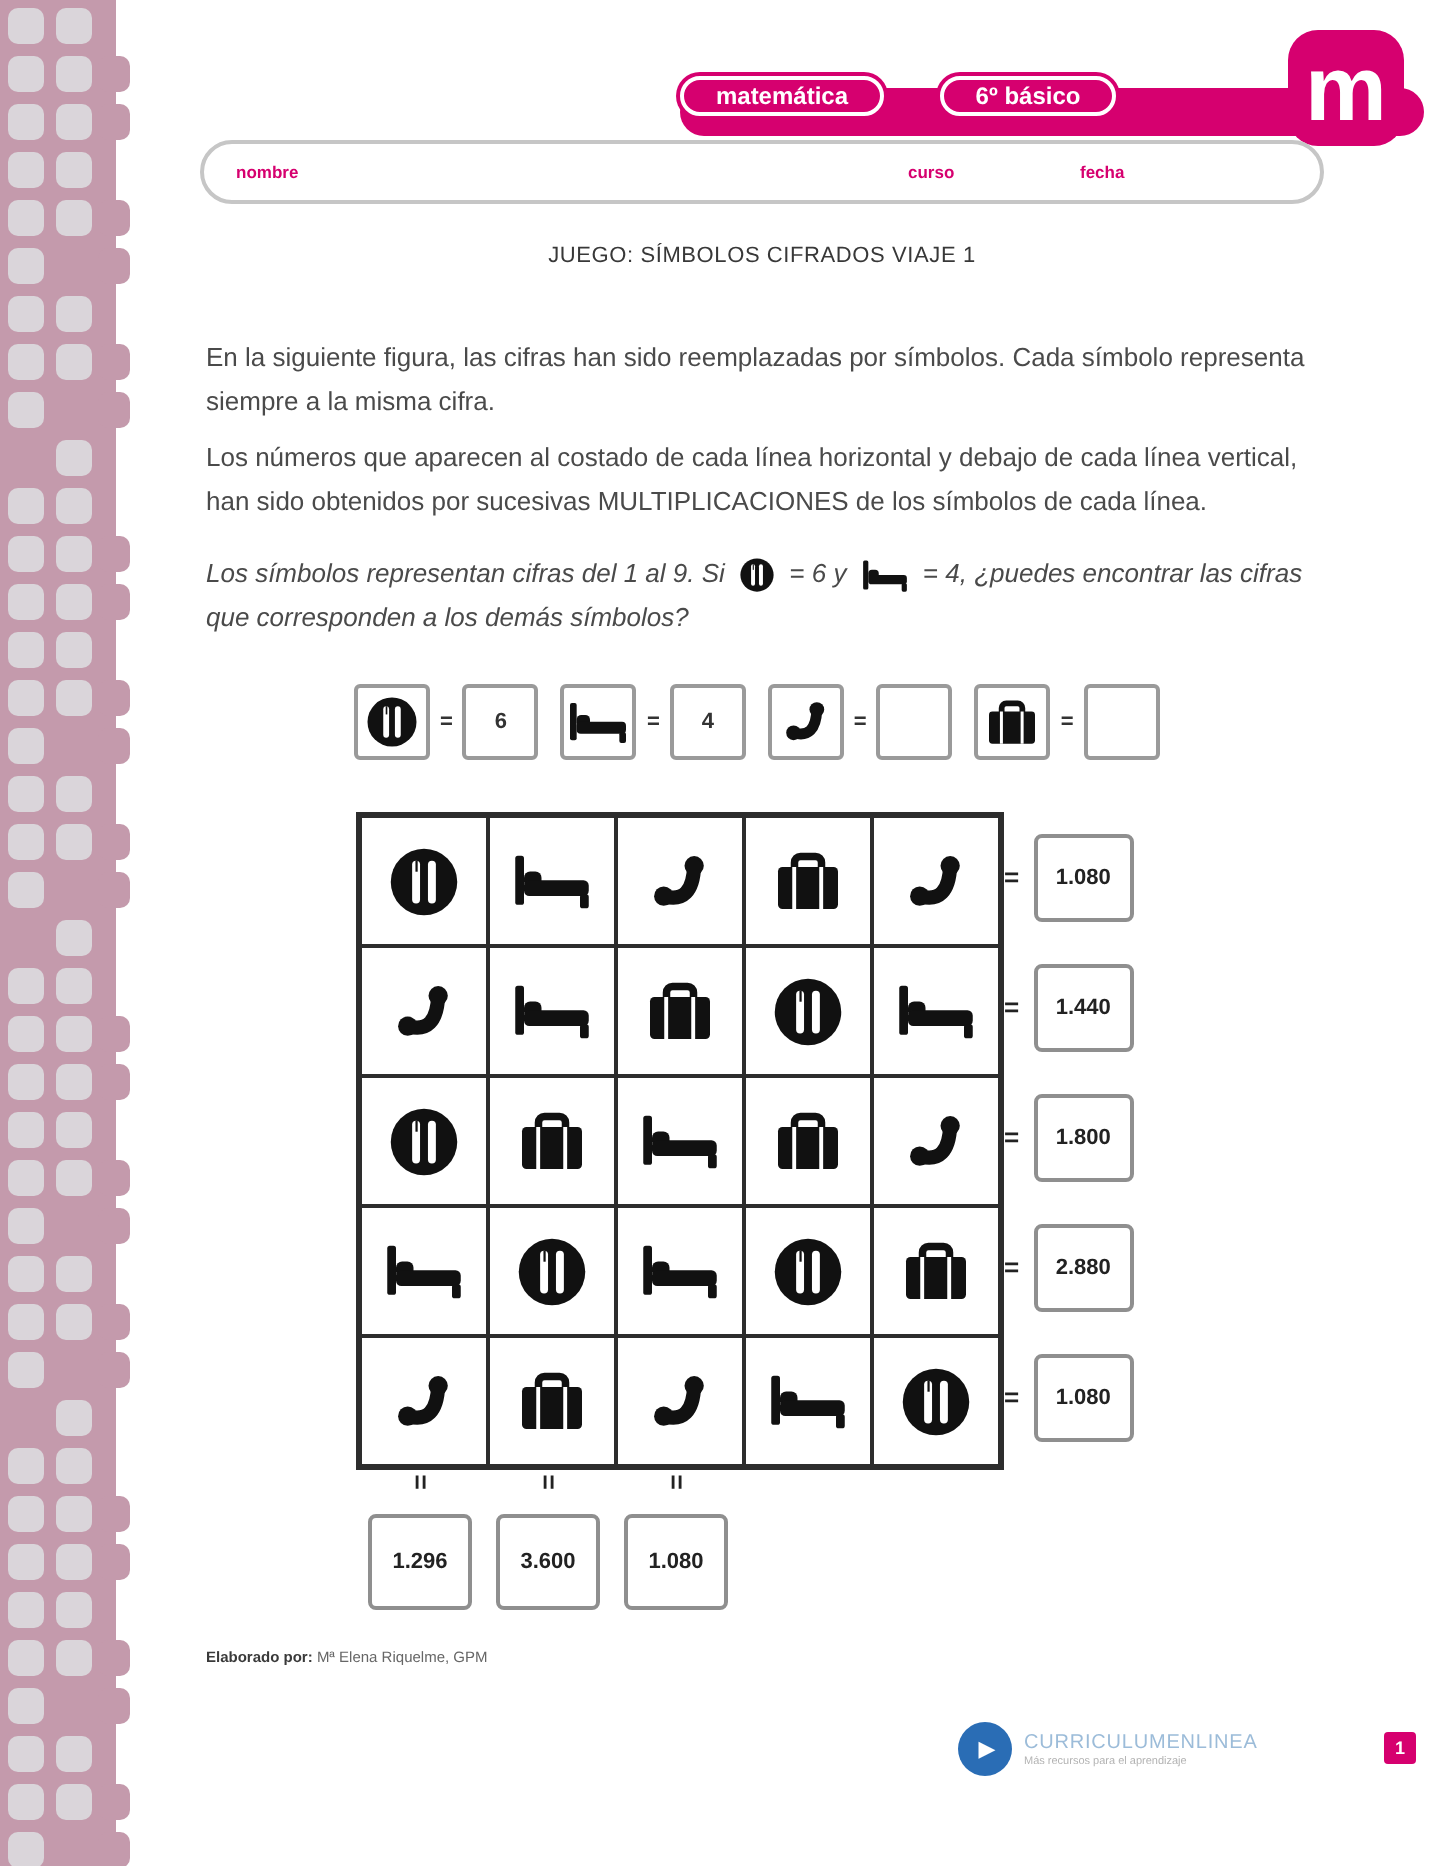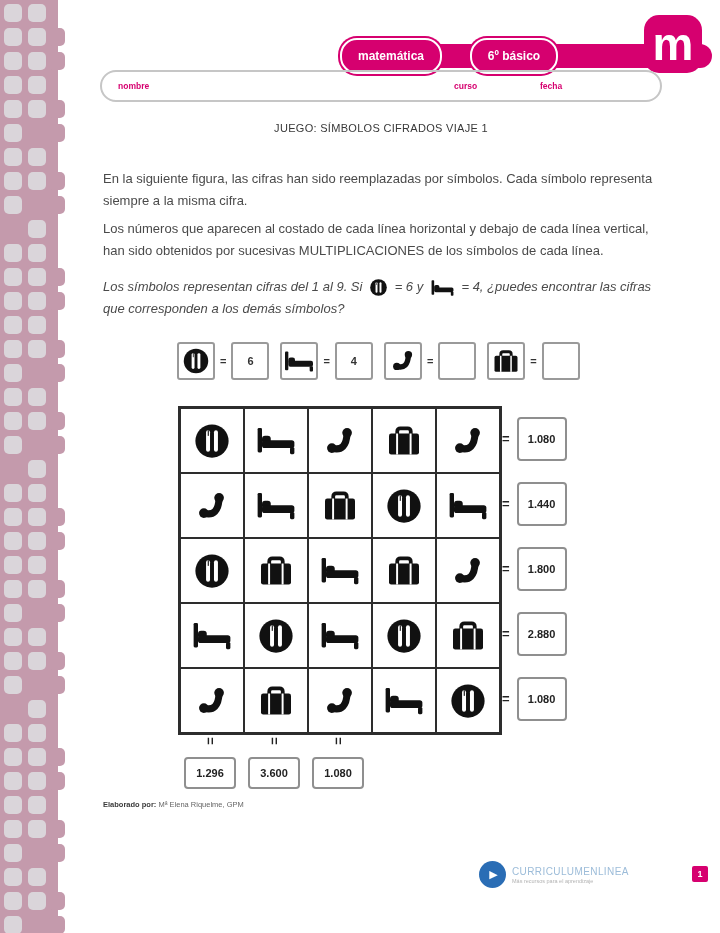--- a/index.html
+++ b/index.html
@@ -6,21 +6,21 @@
   .page{position:relative;width:720px;height:933px;background:#ffffff;overflow:hidden;
         font-family:"Liberation Sans",sans-serif;color:#3c3c3c;}
 
   
   .strip{position:absolute;left:0;top:0;width:58px;height:100%;background:#c49aac;overflow:visible;}
   .sq{position:absolute;width:18px;height:18px;border-radius:5px;background:#dad5da;}
   .bump{position:absolute;width:16px;height:18px;border-radius:5px;background:#c49aac;}
 
   
   .band{position:absolute;left:340px;top:44px;width:372px;height:24px;background:#d6006f;border-radius:12px;}
-  .badge{position:absolute;top:38px;height:36px;background:#d6006f;border:2px solid #fff;
+  .badge{position:absolute;top:38px;height:20px;background:#d6006f;border:2px solid #fff;
          box-shadow:0 0 0 2px #d6006f;border-radius:17px;color:#fff;font-weight:bold;font-size:12px;
          display:flex;align-items:center;justify-content:center;box-sizing:border-box;}
   .badge-subject{left:340px;width:102px;}
   .badge-grade{left:470px;width:88px;}
   .m-tile{position:absolute;left:644px;top:15px;width:58px;height:58px;background:#d6006f;border-radius:15px;
           color:#fff;font-weight:bold;font-size:46px;display:flex;align-items:center;justify-content:center;line-height:1;}
 
   
   .name-box{position:absolute;left:100px;top:70px;width:562px;height:32px;border:2px solid #c6c6c6;
             border-radius:17px;box-sizing:border-box;}
@@ -51,25 +51,25 @@
 
   .row-results{position:absolute;left:502px;top:406px;}
   .rrow{height:65px;display:flex;align-items:center;gap:7px;}
   .eq{font-weight:bold;font-size:13px;color:#222;}
   .rbox{width:50px;height:44px;border:2px solid #8f8f8f;border-radius:4px;box-sizing:border-box;
         display:flex;align-items:center;justify-content:center;font-size:11px;font-weight:bold;color:#222;}
 
   .col-results{position:absolute;left:178px;top:734px;display:grid;grid-template-columns:repeat(5,64px);}
   .ccell{display:flex;flex-direction:column;align-items:center;}
   .eq-rot{transform:rotate(90deg);font-weight:bold;font-size:13px;color:#222;height:14px;line-height:14px;}
-  .cbox{margin-top:9px;width:52px;height:32px;border:2px solid #8f8f8f;border-radius:4px;box-sizing:border-box;
+  .cbox{margin-top:9px;width:52px;height:48px;border:2px solid #8f8f8f;border-radius:4px;box-sizing:border-box;
         display:flex;align-items:center;justify-content:center;font-size:11px;font-weight:bold;color:#222;}
 
   
-  .credit{position:absolute;left:103px;top:800px;font-size:7.5px;color:#666;}
+  .credit{position:absolute;left:103px;top:824px;font-size:7.5px;color:#666;}
   .credit b{color:#3a3a3a;}
   .brand{position:absolute;left:479px;top:861px;display:flex;align-items:center;gap:6px;}
   .brand-circle{width:27px;height:27px;border-radius:50%;background:#2a6db5;color:#fff;font-size:11px;
                 display:flex;align-items:center;justify-content:center;padding-left:2px;box-sizing:border-box;}
   .brand-name{display:block;font-weight:normal;font-size:10px;color:#9cbcd9;letter-spacing:.4px;}
   .brand-tag{display:block;font-size:5.5px;color:#b3b3b3;margin-top:1px;}
   .page-num{position:absolute;left:692px;top:866px;width:16px;height:16px;background:#d6006f;color:#fff;
             font-size:9px;font-weight:bold;border-radius:2px;display:flex;align-items:center;justify-content:center;}
 </style>
 </head>

